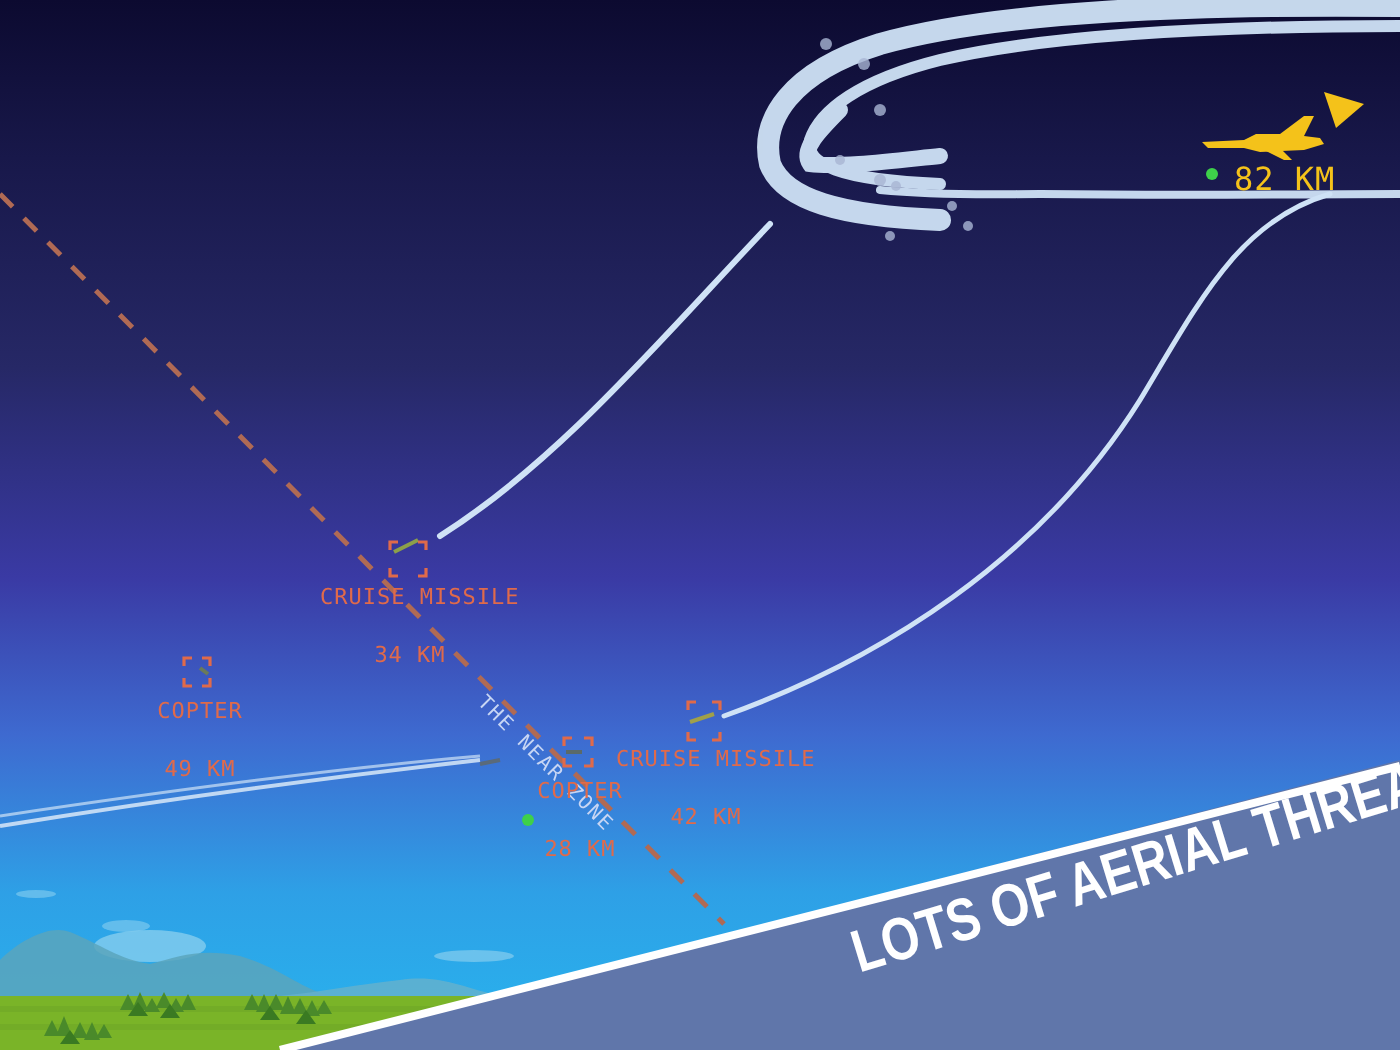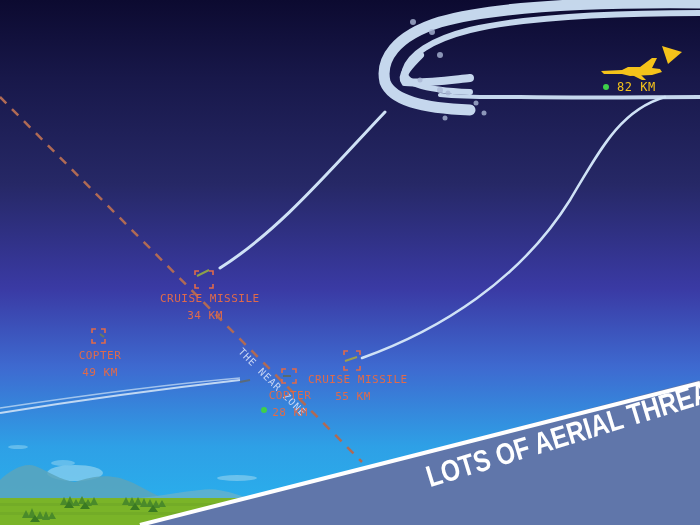--- a/index.html
+++ b/index.html
@@ -4,24 +4,24 @@
 <style>
   html, body { margin: 0; padding: 0; }
   body { width: 700px; height: 525px; overflow: hidden; position: relative;
          font-family: "DejaVu Sans Mono", monospace; }
   #scene { position: absolute; left: 0; top: 0; width: 700px; height: 525px;
            background: linear-gradient(to bottom, #0c0a30 0%, #18184a 15%, #262866 35%, #3a3aa4 55%, #3e6ad0 70%, #2ea0e6 85%, #28b4ee 100%); }
   svg.layer { position: absolute; left: 0; top: 0; }
   .threat-label { position: absolute; color: #e06a4a; font-size: 11px; letter-spacing: 0.5px;
                   text-align: center; white-space: nowrap; font-family: "DejaVu Sans Mono", monospace; }
   .threat-label .name { display: block; }
-  .threat-label .dist { display: block; margin-top: 4px; }
+  .threat-label .dist { display: block; margin-top: 16px; }
   .zone-label { position: absolute; color: #c8d6f4; font-size: 10px; letter-spacing: 1px;
                 transform-origin: left top; white-space: nowrap; }
-  .player-dist { position: absolute; color: #f4c21a; font-size: 12px; letter-spacing: 0.5px; }
+  .player-dist { position: absolute; color: #f4c21a; font-size: 16px; letter-spacing: 0.5px; }
   .green-dot { position: absolute; width: 6px; height: 6px; border-radius: 50%; background: #3ed04a; }
   .banner-text { position: absolute; color: #ffffff; font-family: "Liberation Sans", sans-serif;
                  font-weight: bold; font-size: 30px; letter-spacing: 0px;
                  transform-origin: left bottom; white-space: nowrap; transform: rotate(-17deg) scaleX(0.82); }
 </style>
 </head>
 <body>
 
 <div id="scene">
 
@@ -110,21 +110,21 @@
   <div class="threat-label" style="left:70px; top:349px; width:60px;">
     <span class="name">COPTER</span>
     <span class="dist">49 KM</span>
   </div>
   <div class="threat-label" style="left:260px; top:389px; width:60px;">
     <span class="name">COPTER</span>
     <span class="dist">28 KM</span>
   </div>
   <div class="threat-label" style="left:308px; top:373px; width:90px;">
     <span class="name">CRUISE MISSILE</span>
-    <span class="dist">55 KM</span>
+    <span class="dist">42 KM</span>
   </div>
 
   <div class="green-dot" style="left:261px; top:407px;"></div>
 
   <svg class="layer" width="700" height="525">
     <g fill="#f4c21a">
       <path d="M601,71 L622,70 L628,67 L640,67 L652,58 L657,58 L652,68 L660,69 L662,72 L652,75 L630,76 L622,74 L604,74 Z"></path>
       <path d="M630,74 L642,80 L646,80 L640,74 Z"></path>
     </g>
     <polygon points="662,46 682,52 668,64" fill="#f4c21a"></polygon>

